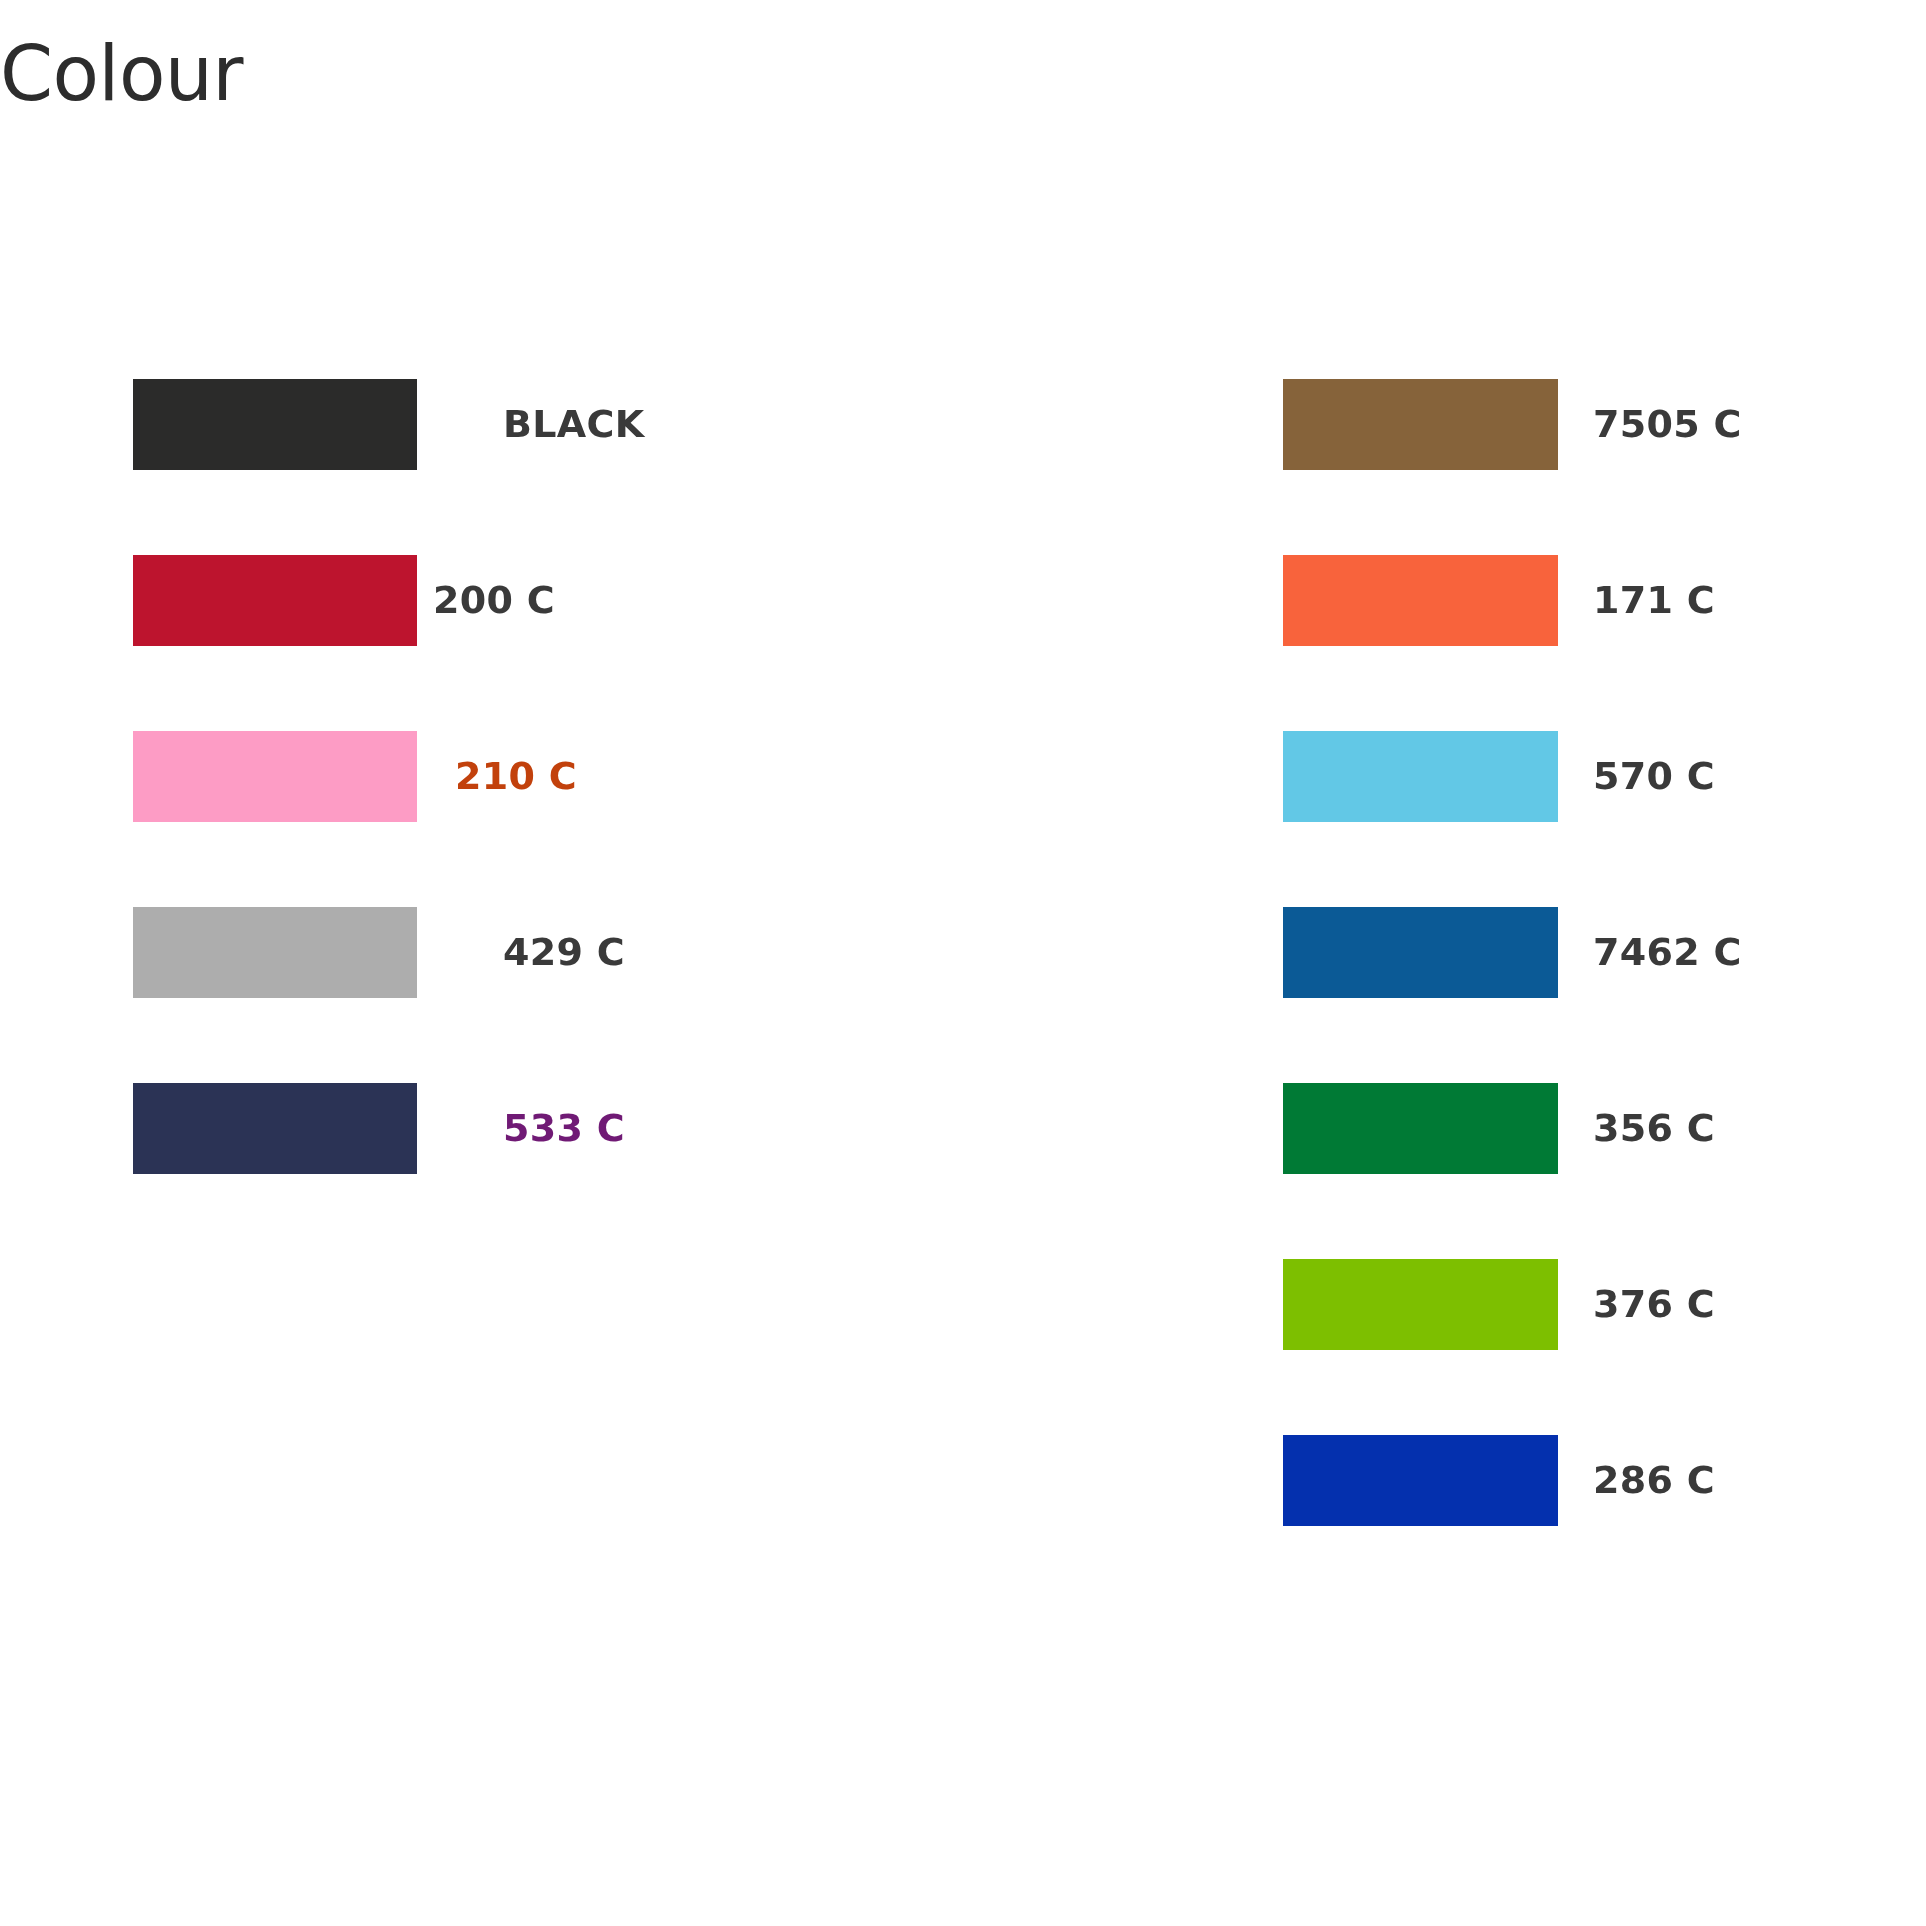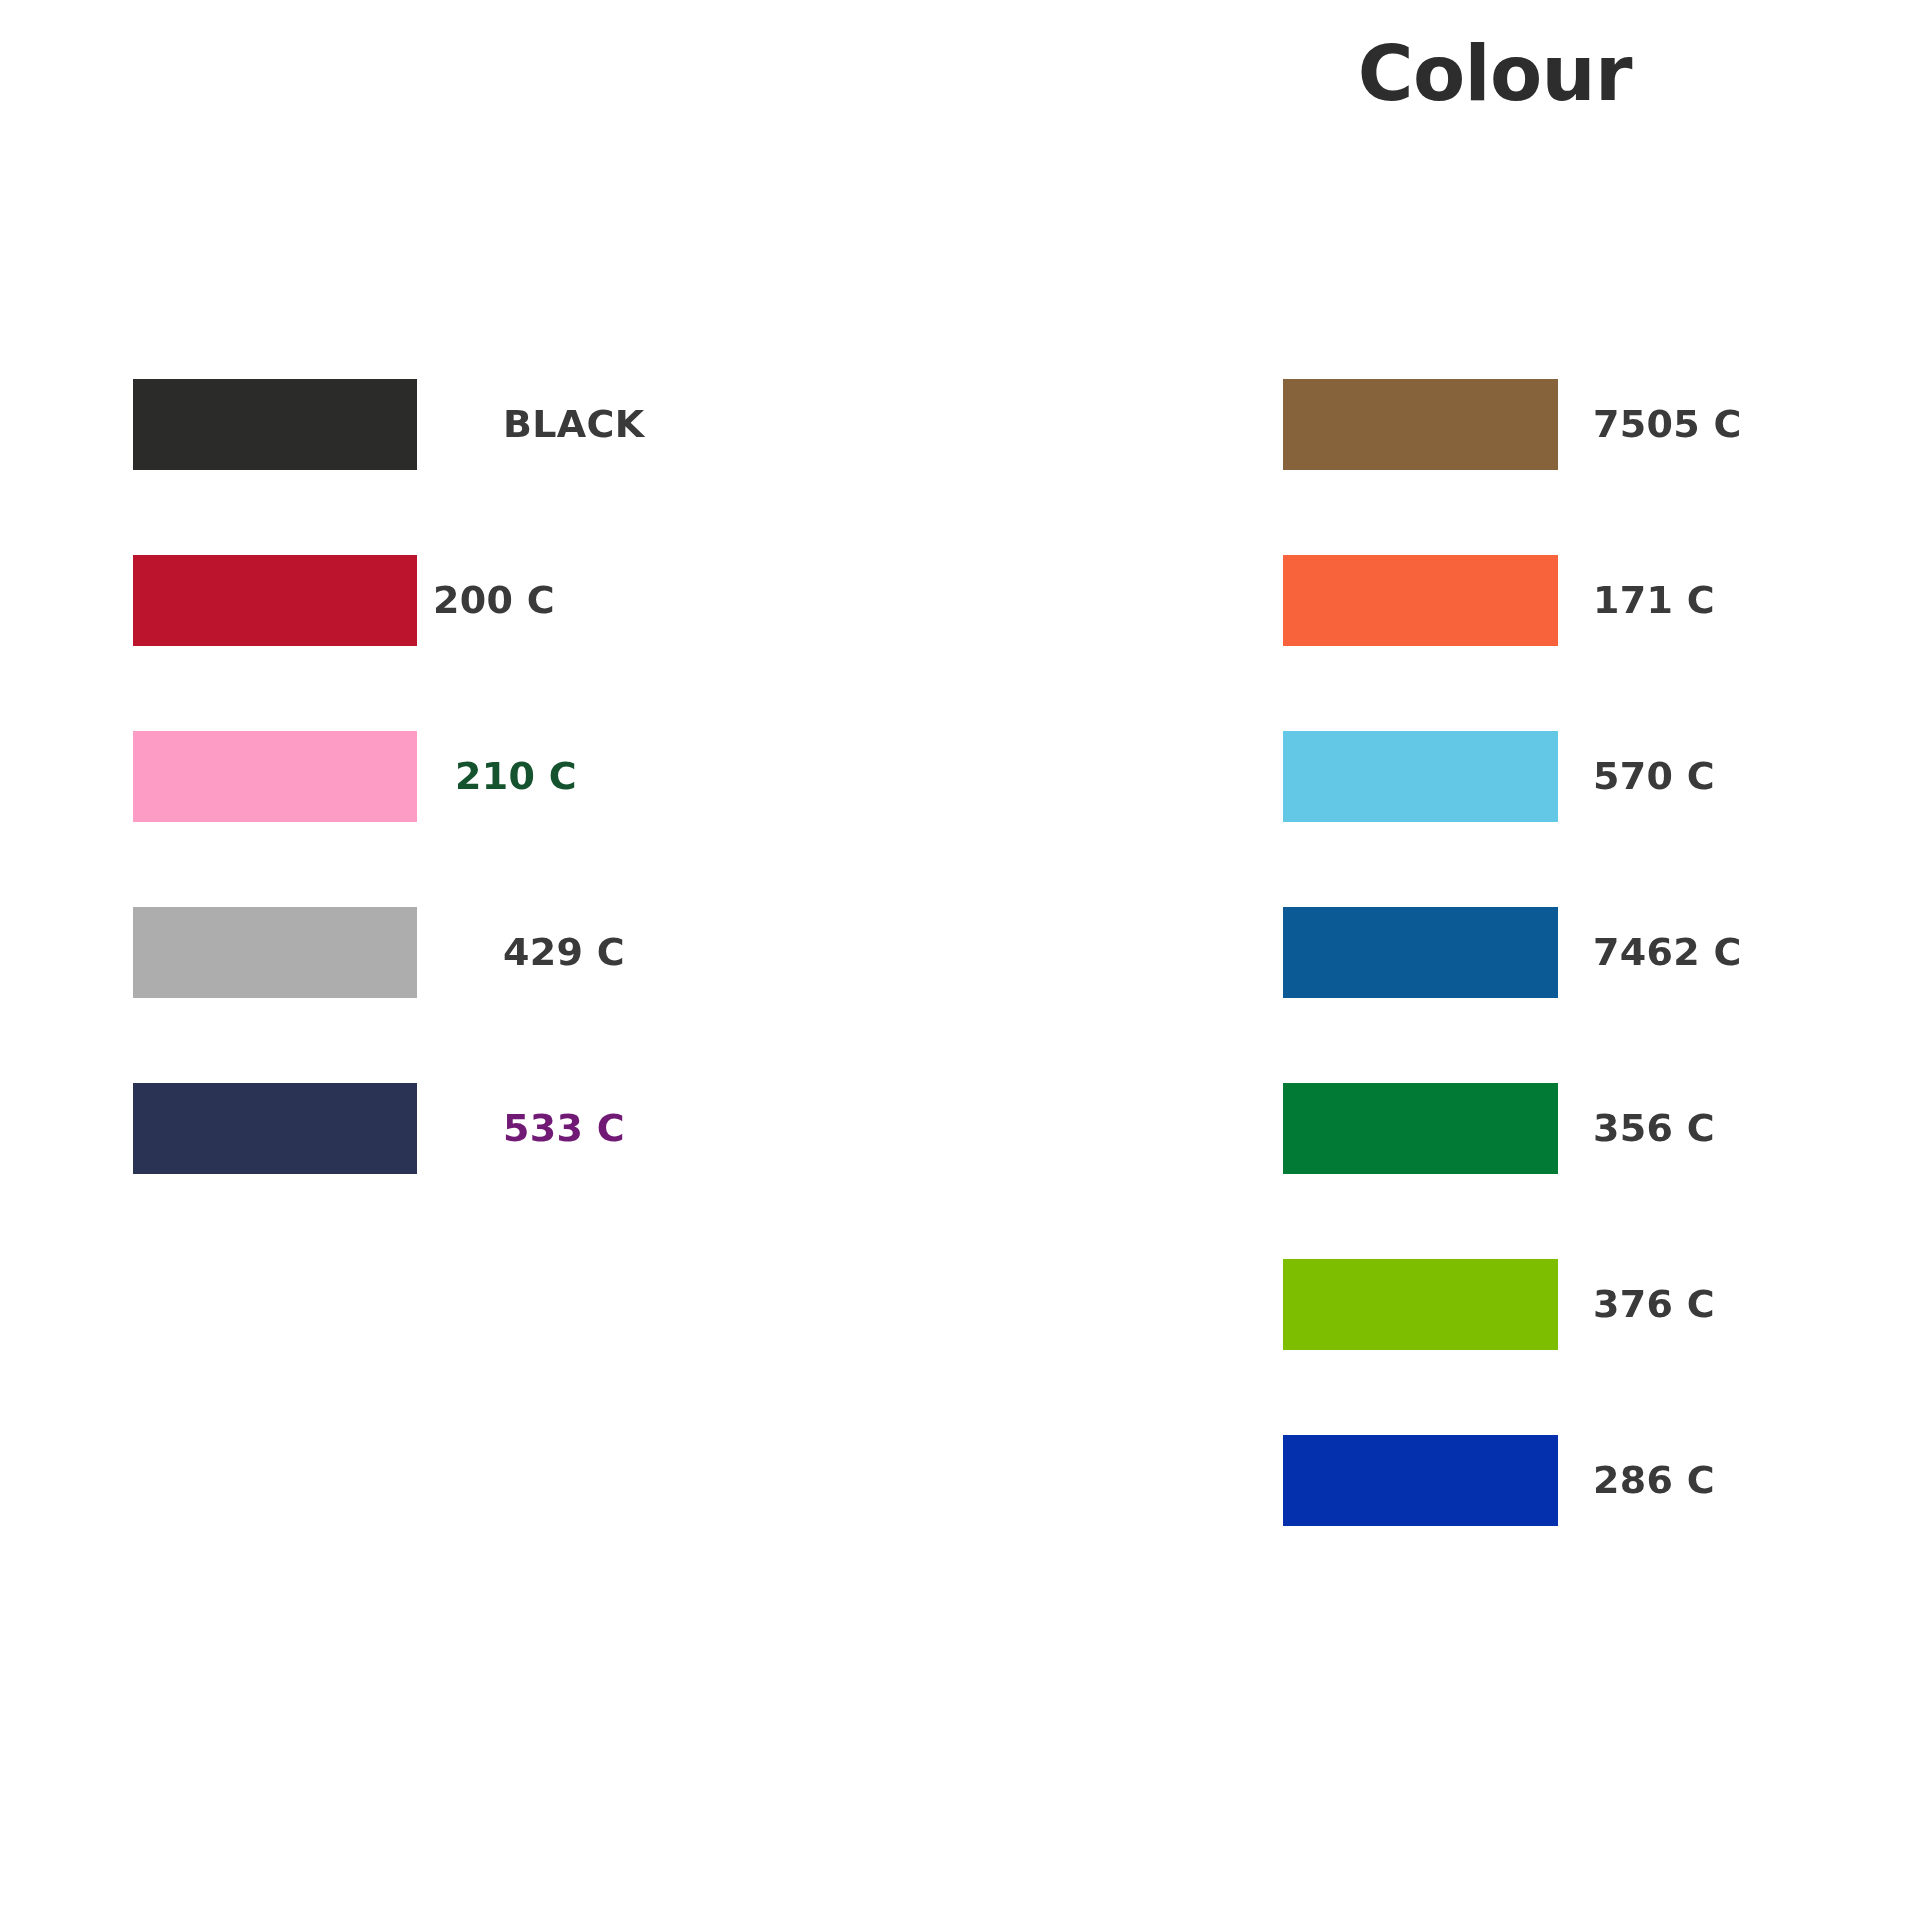--- a/index.html
+++ b/index.html
@@ -23,24 +23,24 @@
     background: #ffffff;
     box-sizing: border-box;
   }
 
   
   .page-title {
     position: absolute;
     top: 33px;
     left: 0;
     width: 1632px;
-    text-align: right;
+    text-align: left;
     font-size: 76px;
     line-height: 82px;
-    font-weight: 700;
+    font-weight: 400;
     letter-spacing: -0.6px;
     color: #2d2d2d;
     font-family: "DejaVu Sans", sans-serif;
   }
 
   
   .palette {
     position: absolute;
     top: 379px;
     left: 0;
@@ -104,21 +104,21 @@
       </div>
 
       <div class="swatch-row">
         <div class="swatch-chip" style="background-color: rgb(189, 20, 46);"></div>
         <div class="swatch-label" style="color: rgb(58, 58, 58); margin-left: 16px;">200 C</div>
       </div>
 
 
       <div class="swatch-row">
         <div class="swatch-chip" style="background-color: rgb(253, 156, 197);"></div>
-        <div class="swatch-label" style="color: #14532d; margin-left: 38px;">210 C</div>
+        <div class="swatch-label" style="color: #c2410c; margin-left: 38px;">210 C</div>
       </div>
 
       <div class="swatch-row">
         <div class="swatch-chip" style="background-color: rgb(173, 173, 173);"></div>
         <div class="swatch-label" style="color: rgb(58, 58, 58);">429 C</div>
       </div>
 
       <div class="swatch-row">
         <div class="swatch-chip" style="background-color: rgb(43, 51, 85);"></div>
         <div class="swatch-label" style="color: #701a75;">533 C</div>

